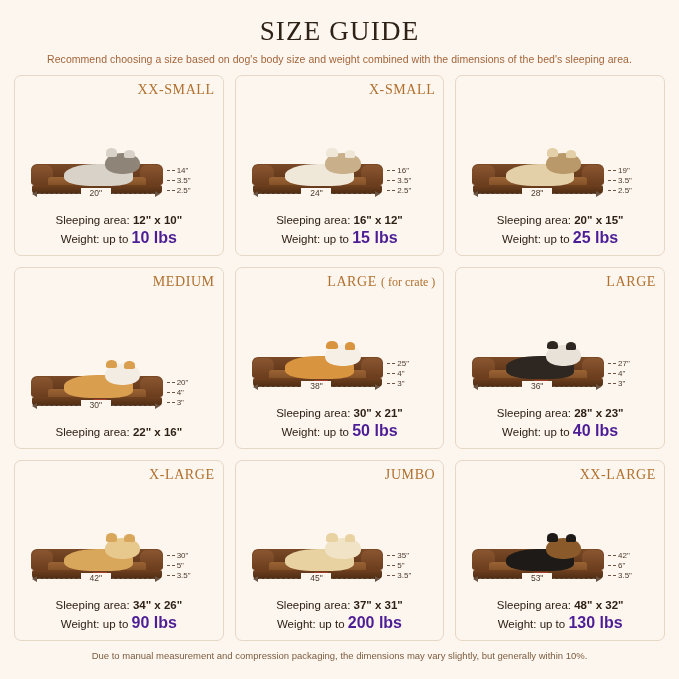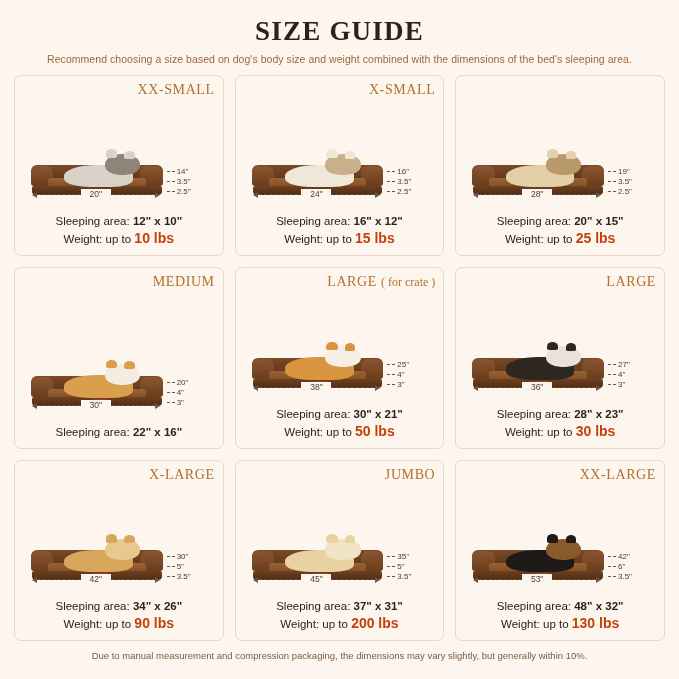--- a/index.html
+++ b/index.html
@@ -22,21 +22,21 @@
     display: flex;
     flex-direction: column;
   }
   .title {
     text-align: center;
     font-family: "Liberation Serif", serif;
     font-size: 27px;
     letter-spacing: 1.2px;
     color: #2e2115;
     margin: 6px 0 6px 0;
-    font-weight: 700;
+    font-weight: 400;
   }
   .subtitle {
     text-align: center;
     font-size: 10.5px;
     color: #a2653a;
     margin-bottom: 10px;
     letter-spacing: 0.05px;
   }
   .grid {
     display: grid;
@@ -221,23 +221,23 @@
   .specs {
     margin-top: 2px;
     text-align: center;
     font-size: 11.5px;
     line-height: 17px;
     color: #2e2115;
     white-space: nowrap;
   }
   .specs .val { font-weight: bold; }
   .specs .weight {
-    color: #c2410c;
+    color: #4c1d95;
     font-weight: bold;
-    font-size: 14px;
+    font-size: 16px;
   }
   .footer {
     text-align: center;
     font-size: 9.5px;
     color: #7a5c3f;
     margin-top: 9px;
     margin-bottom: 10px;
   }
 </style>
 </head>
@@ -475,21 +475,21 @@
       </div>
     </div>
     <div class="specs">
       <div>
         <span>Sleeping area:</span>
         <span class="val">28" x 23"</span>
       </div>
       <div>
         <span>Weight:</span>
         <span>up to</span>
-        <span class="weight">30 lbs</span>
+        <span class="weight">40 lbs</span>
       </div>
     </div>
   </div>
       <div class="card">
     <div class="card-title">
       <span>X-LARGE</span>
       <span class="sub"></span>
     </div>
     <div class="illus">
       <div class="bed">

